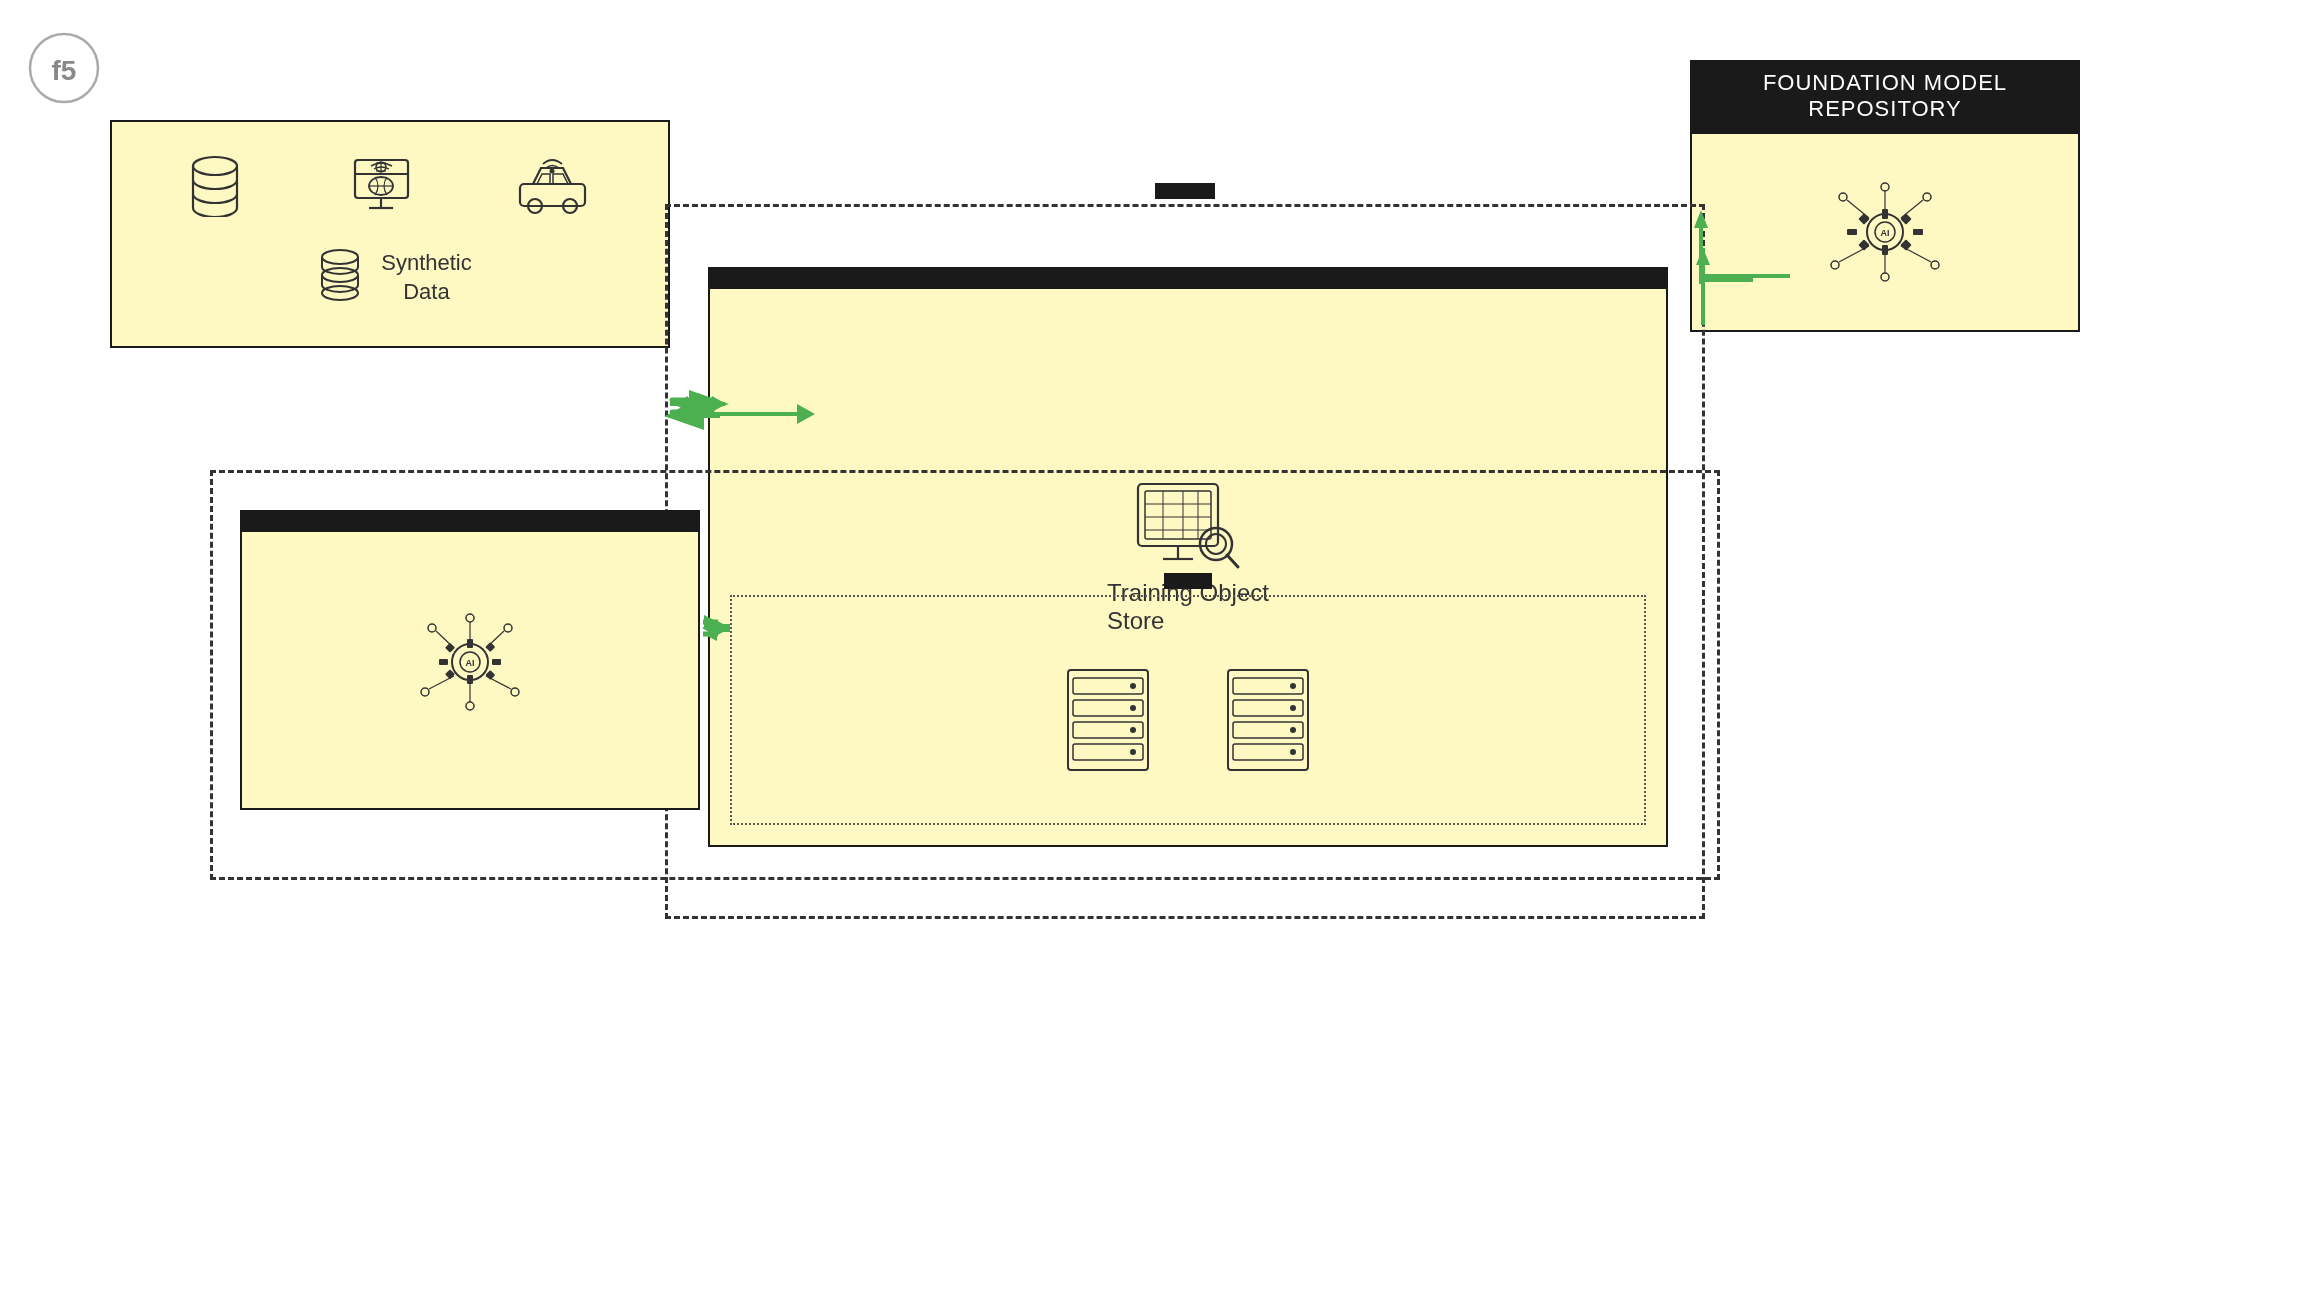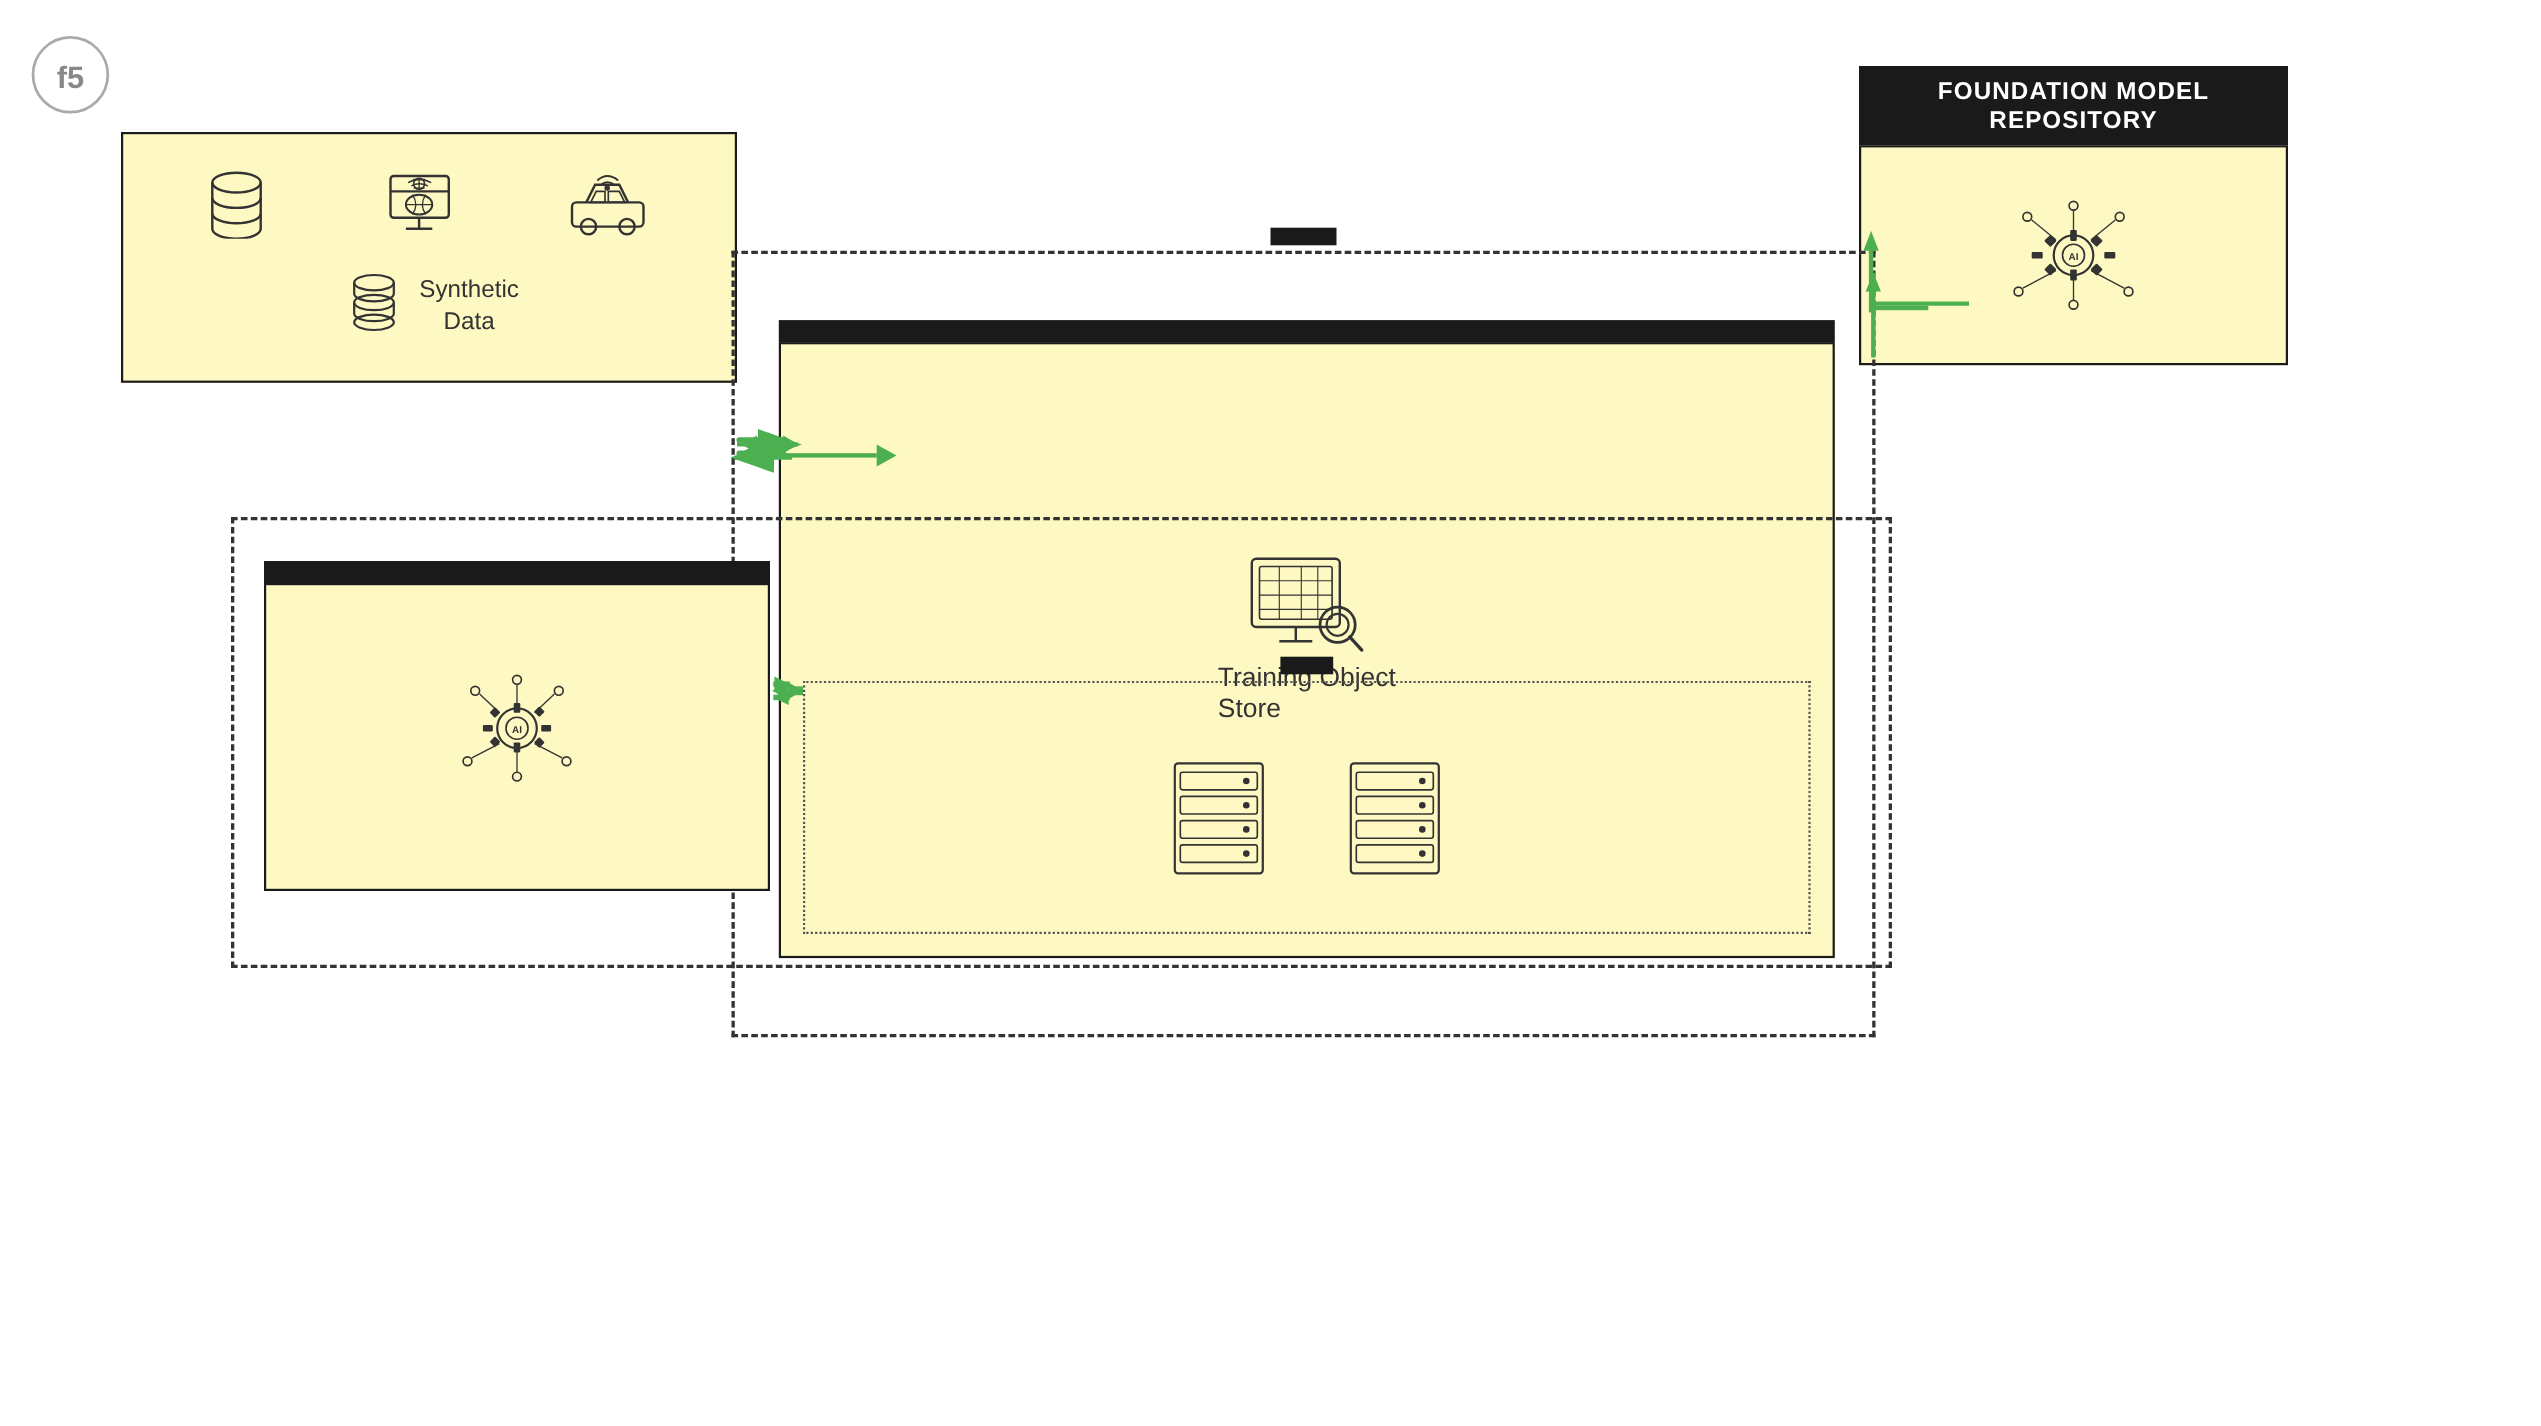--- a/index.html
+++ b/index.html
@@ -17,21 +17,21 @@
       top: 32px;
       left: 28px;
       width: 72px;
       height: 72px;
     }
 
     .box-header-black {
       background: #1a1a1a;
       color: #ffffff;
       font-size: 22px;
-      font-weight: 700;
+      font-weight: 400;
       text-align: center;
       padding: 10px 18px;
       letter-spacing: 1px;
       text-transform: uppercase;
     }
 
     .box-content {
       border: 2.5px solid #1a1a1a;
       background: #fef9c3;
       display: flex;
@@ -172,21 +172,21 @@
           <path d="M14 30 v10 c0 3.8 8 7 18 7 s18-3.2 18-7 V30" fill="none" stroke="#333" stroke-width="2"></path>
           <ellipse cx="32" cy="48" rx="18" ry="7" fill="none" stroke="#333" stroke-width="2"></ellipse>
         </svg>
         <span style="text-align:center;">Synthetic<br>Data</span>
       </div>
 
     </div>
   </div>
 </div>
 
-<div style="position:absolute; top:228px; left:665px; width:1040px; height:715px; border:3px dashed #333;">
+<div style="position:absolute; top:204px; left:665px; width:1040px; height:715px; border:3px dashed #333;">
   <div style="position:absolute; top:-24px; left:50%; transform:translateX(-50%); background:#1a1a1a; color:#fff; font-size:22px; font-weight:900; padding:8px 30px; letter-spacing:1px; white-space:nowrap;"></div>
 
   <div style="position:absolute; top:60px; left:40px; width:960px;">
     <div class="box-header-black"></div>
     <div class="box-content" style="min-height:560px; position:relative; padding:30px;">
 
       <div style="display:flex; flex-direction:column; align-items:center; margin-bottom:20px;">
         <svg width="120" height="100" viewBox="0 0 120 100">
 
           <rect x="10" y="5" width="80" height="62" rx="4" fill="none" stroke="#333" stroke-width="2.2"></rect>

